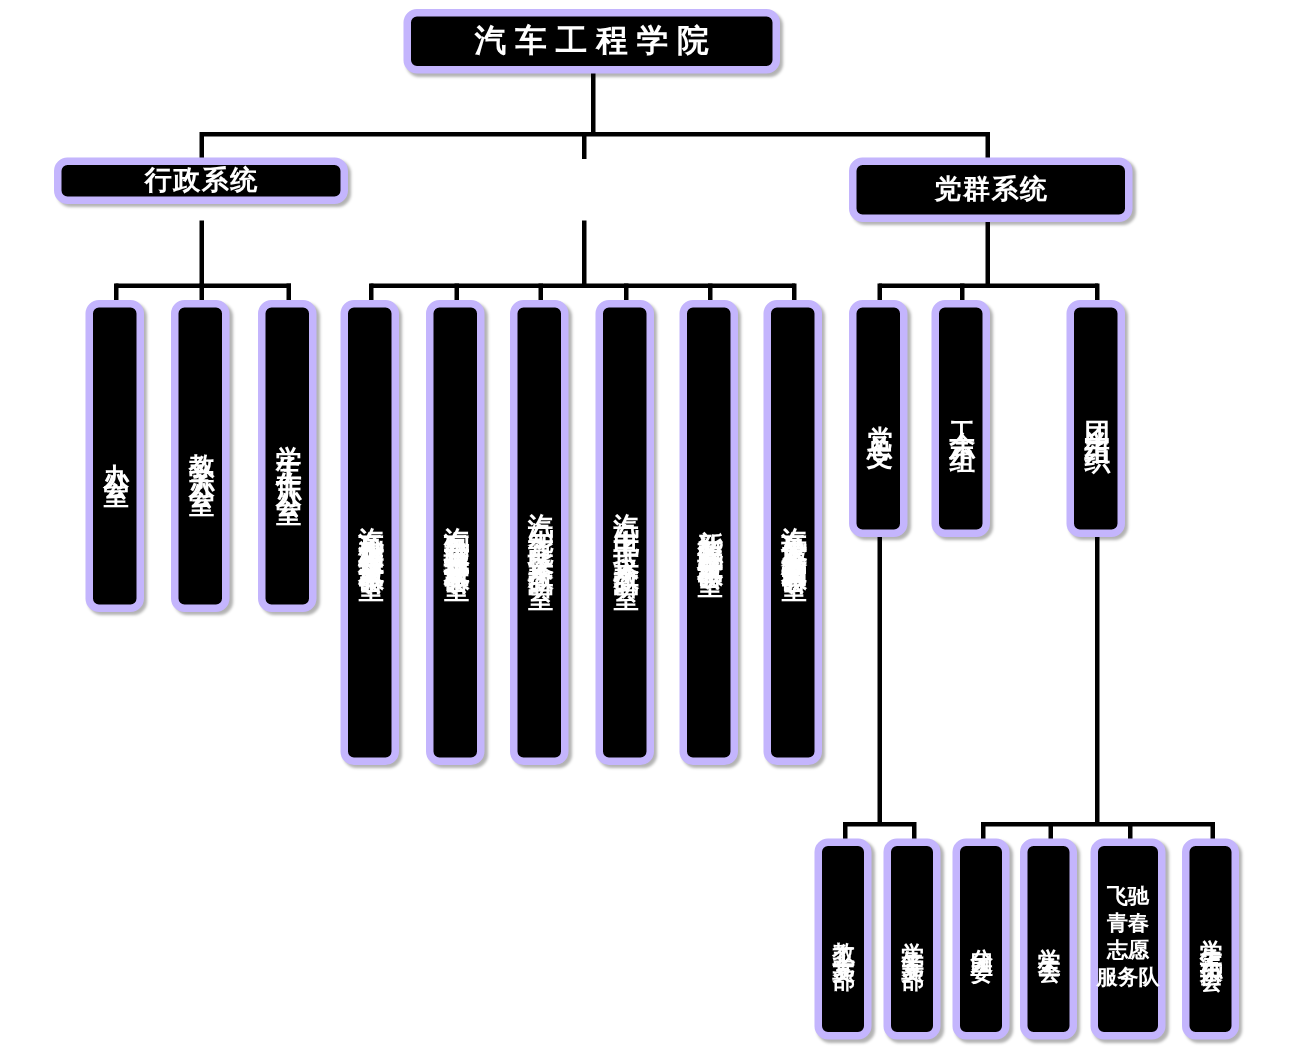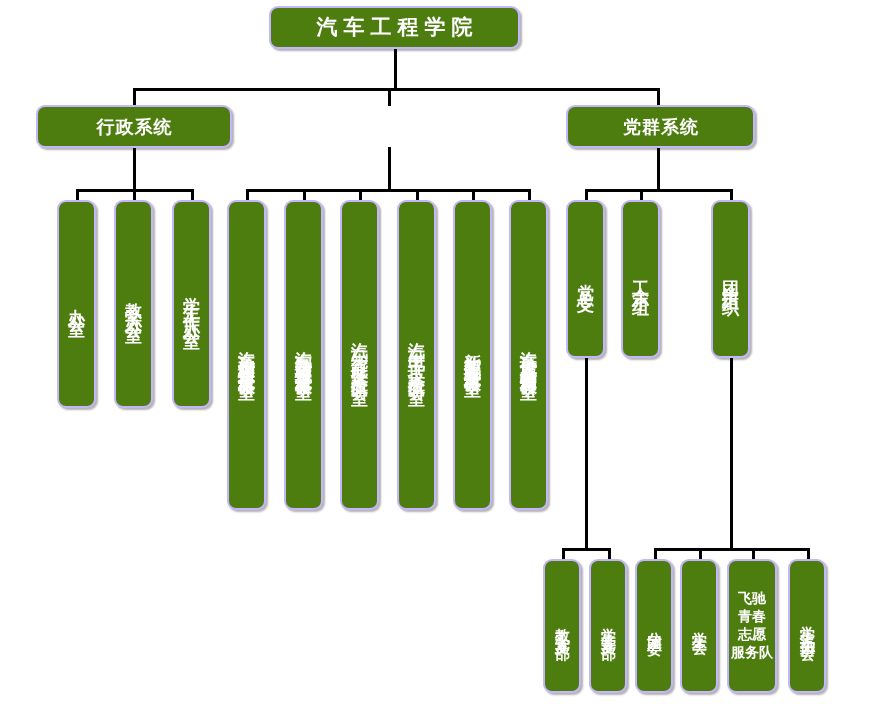--- a/index.html
+++ b/index.html
@@ -25,22 +25,22 @@
     position: absolute;
     background: #000000;
   }
   .line.v { width: 3px; }
   .line.h { height: 3px; }
 
   
   .node {
     position: absolute;
     box-sizing: border-box;
-    background: #4d7c0f;
-    border: 2px solid #c4b5fd;
+    background: #000000;
+    border: 5px solid #c4b5fd;
     border-radius: 9px;
     color: #ffffff;
     font-weight: bold;
     display: flex;
     align-items: center;
     justify-content: center;
     text-align: center;
     box-shadow: 2px 2px 2px rgba(0,0,0,0.30);
     z-index: 3;
   }
@@ -128,21 +128,21 @@
 
   <div class="line v" style="left:730px; top:358px; height:192px;"></div>
   <div class="line h" style="left:655px; top:548px; width:153px;"></div>
   <div class="line v" style="left:654px; top:548px; height:12px;"></div>
   <div class="line v" style="left:699px; top:548px; height:12px;"></div>
   <div class="line v" style="left:752px; top:548px; height:12px;"></div>
   <div class="line v" style="left:807px; top:548px; height:12px;"></div>
 
   <div class="node horiz" style="left:269px; top:6px; width:251px; height:43px;">汽车工程学院</div>
 
-  <div class="node horiz sub" style="left:36px; top:105px; width:196px; height:43px;text-align:right;">行政系统</div>
+  <div class="node horiz sub" style="left:36px; top:105px; width:196px; height:31px;text-align:right;">行政系统</div>
   <div class="node horiz sub" style="left:566px; top:105px; width:189px; height:43px;">党群系统</div>
 
   <div class="node vert" style="left:57px; top:200px; width:39px; height:208px;">办公室</div>
   <div class="node vert" style="left:114px; top:200px; width:39px; height:208px;">教学办公室</div>
   <div class="node vert" style="left:172px; top:200px; width:39px; height:208px;">学生工作办公室</div>
 
   <div class="node vert tight" style="left:227px; top:200px; width:39px; height:310px;">汽车检测与维修技术教研室</div>
   <div class="node vert tight" style="left:284px; top:200px; width:39px; height:310px;">汽车制造与试验技术教研室</div>
   <div class="node vert" style="left:340px; top:200px; width:39px; height:310px;">汽车智能技术教研室</div>
   <div class="node vert" style="left:397px; top:200px; width:39px; height:310px;">汽车电子技术教研室</div>

